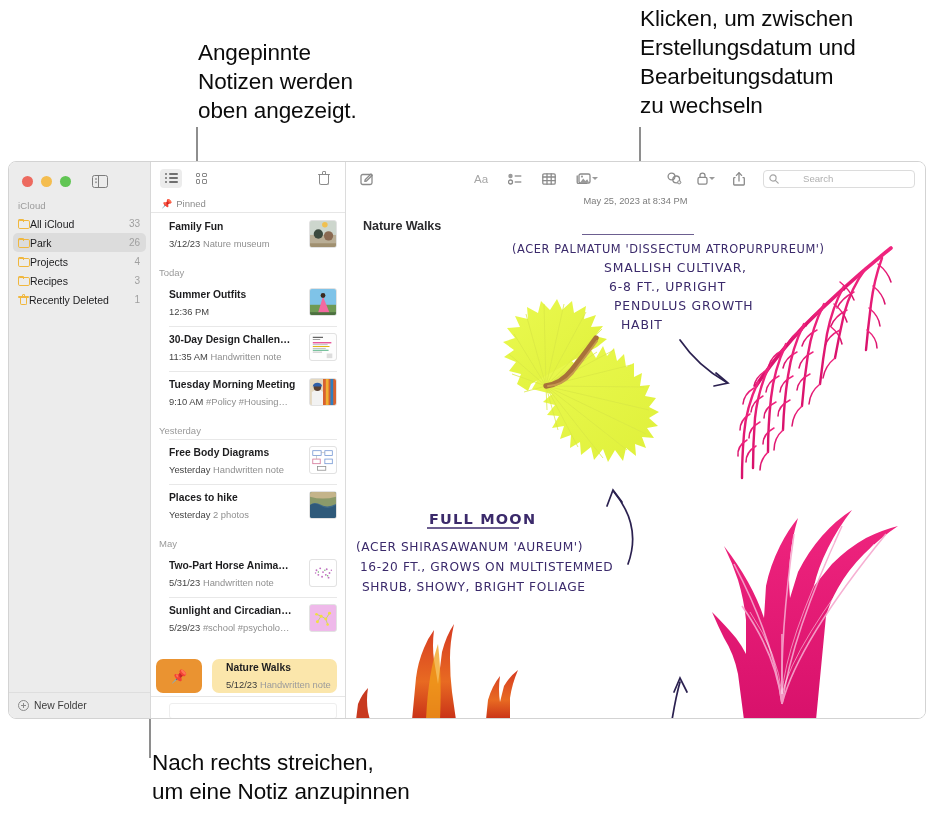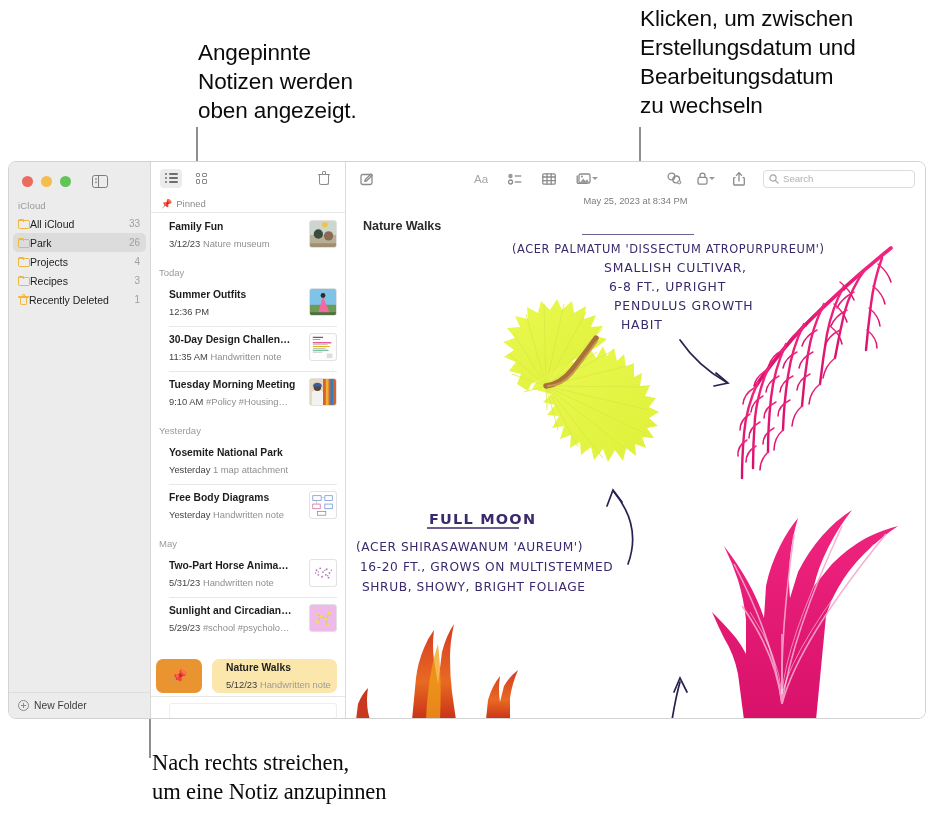--- a/index.html
+++ b/index.html
@@ -23,21 +23,21 @@
   }
   .callout-line {
     position: absolute;
     background: #8e8e8e;
   }
   .vline { width: 1.6px; }
   .hline { height: 1.6px; }
 
   #callout-pinned { left: 198px; top: 38px; }
   #callout-dates  { left: 640px; top: 4px; }
-  #callout-swipe  { left: 152px; top: 748px; font-family: Liberation Serif, serif; }
+  #callout-swipe  { left: 152px; top: 748px; }
 
   
   #window {
     position: absolute;
     left: 8px; top: 161px;
     width: 918px; height: 558px;
     background: #ffffff;
     border: 1px solid #d3d3d3;
     border-radius: 8px;
     overflow: hidden;
@@ -295,21 +295,21 @@
   .ico-fill { fill: #9a9a9a; }
   #etb-aa { font-size: 11.5px; color: #a6a6a6; letter-spacing: 0.2px; }
   #etb-group-center { display: flex; align-items: center; gap: 14px; margin-left: 94px; }
   #etb-group-right { display: flex; align-items: center; gap: 10px; margin-left: auto; }
   .chev { width: 0; height: 0; border-left: 3px solid transparent; border-right: 3px solid transparent; border-top: 3.4px solid #9a9a9a; margin-left: 1px; }
   #search-box {
     width: 152px; height: 18px;
     border: 1px solid #dcdcdc; border-radius: 4px;
     display: flex; align-items: center; gap: 4px; padding-left: 5px;
   }
-  #search-placeholder { font-size: 9.6px; color: #b0b0b0; }
+  #search-placeholder { font-size: 9.6px; color: #b0b0b0; margin-left: 20px; }
   #note-date {
     position: absolute; left: 0; right: 0; top: 34px;
     text-align: center; font-size: 9.3px; color: #7c7c7c;
   }
   #note-title-main {
     position: absolute; left: 17px; top: 57px;
     font-size: 12.6px; font-weight: bold; color: #2b2b2e;
     letter-spacing: -0.1px;
   }
   #canvas { position: absolute; left: 0; top: 72px; right: 0; bottom: 0; overflow: hidden; }
@@ -523,30 +523,20 @@
               <rect x="22" width="3" height="28" fill="#2f7fc0"></rect>
               <path d="M2 28 L2 14 Q9 9 14 14 L14 28 Z" fill="#f2f2f2"></path>
               <circle cx="8" cy="9" r="4" fill="#5a4030"></circle>
               <path d="M3 8 a5 4 0 0 1 10 0 z" fill="#2f5fa8"></path>
             </svg>
           </span>
         </div>
 
         <div class="group-label">Yesterday</div>
 
-        <div class="note-row no-sep">
-
-          <span class="note-text">
-            <span class="note-title" style="display:block">Yosemite National Park</span>
-            <span class="note-meta">
-              <span class="date">Yesterday</span>
-              <span>1 map attachment</span>
-            </span>
-          </span>
-        </div>
 
         <div class="note-row">
           <span class="sep"></span>
           <span class="note-text">
             <span class="note-title" style="display:block">Free Body Diagrams</span>
             <span class="note-meta">
               <span class="date">Yesterday</span>
               <span>Handwritten note</span>
             </span>
           </span>
@@ -557,20 +547,38 @@
               <rect x="16" y="4" width="8" height="5" fill="none" stroke="#6a8fd0" stroke-width="0.8"></rect>
               <rect x="3" y="13" width="8" height="5" fill="none" stroke="#d06a8f" stroke-width="0.8"></rect>
               <rect x="16" y="13" width="8" height="5" fill="none" stroke="#6a8fd0" stroke-width="0.8"></rect>
               <rect x="8" y="21" width="9" height="4" fill="none" stroke="#8a8a8a" stroke-width="0.8"></rect>
               <line x1="12" y1="6" x2="16" y2="6" stroke="#aaa" stroke-width="0.6"></line>
               <line x1="7" y1="9" x2="7" y2="13" stroke="#aaa" stroke-width="0.6"></line>
             </svg>
           </span>
         </div>
 
+        <div class="note-row">
+          <span class="sep"></span>
+          <span class="note-text">
+            <span class="note-title" style="display:block">Places to hike</span>
+            <span class="note-meta">
+              <span class="date">Yesterday</span>
+              <span>2 photos</span>
+            </span>
+          </span>
+          <span class="thumb">
+            <svg viewBox="0 0 28 28" preserveAspectRatio="none">
+              <rect width="28" height="28" fill="#3f6a8a"></rect>
+              <path d="M0 0 H28 V13 Q18 18 10 13 Q4 10 0 14 Z" fill="#8a9a6a"></path>
+              <path d="M0 14 Q6 11 12 15 Q20 20 28 14 V28 H0 Z" fill="#2f5a7a"></path>
+              <path d="M0 0 H28 V5 Q14 9 0 5 Z" fill="#c4b48a"></path>
+            </svg>
+          </span>
+        </div>
 
         <div class="group-label">May</div>
 
         <div class="note-row no-sep">
 
           <span class="note-text">
             <span class="note-title" style="display:block">Two-Part Horse Anima…</span>
             <span class="note-meta">
               <span class="date">5/31/23</span>
               <span>Handwritten note</span>

